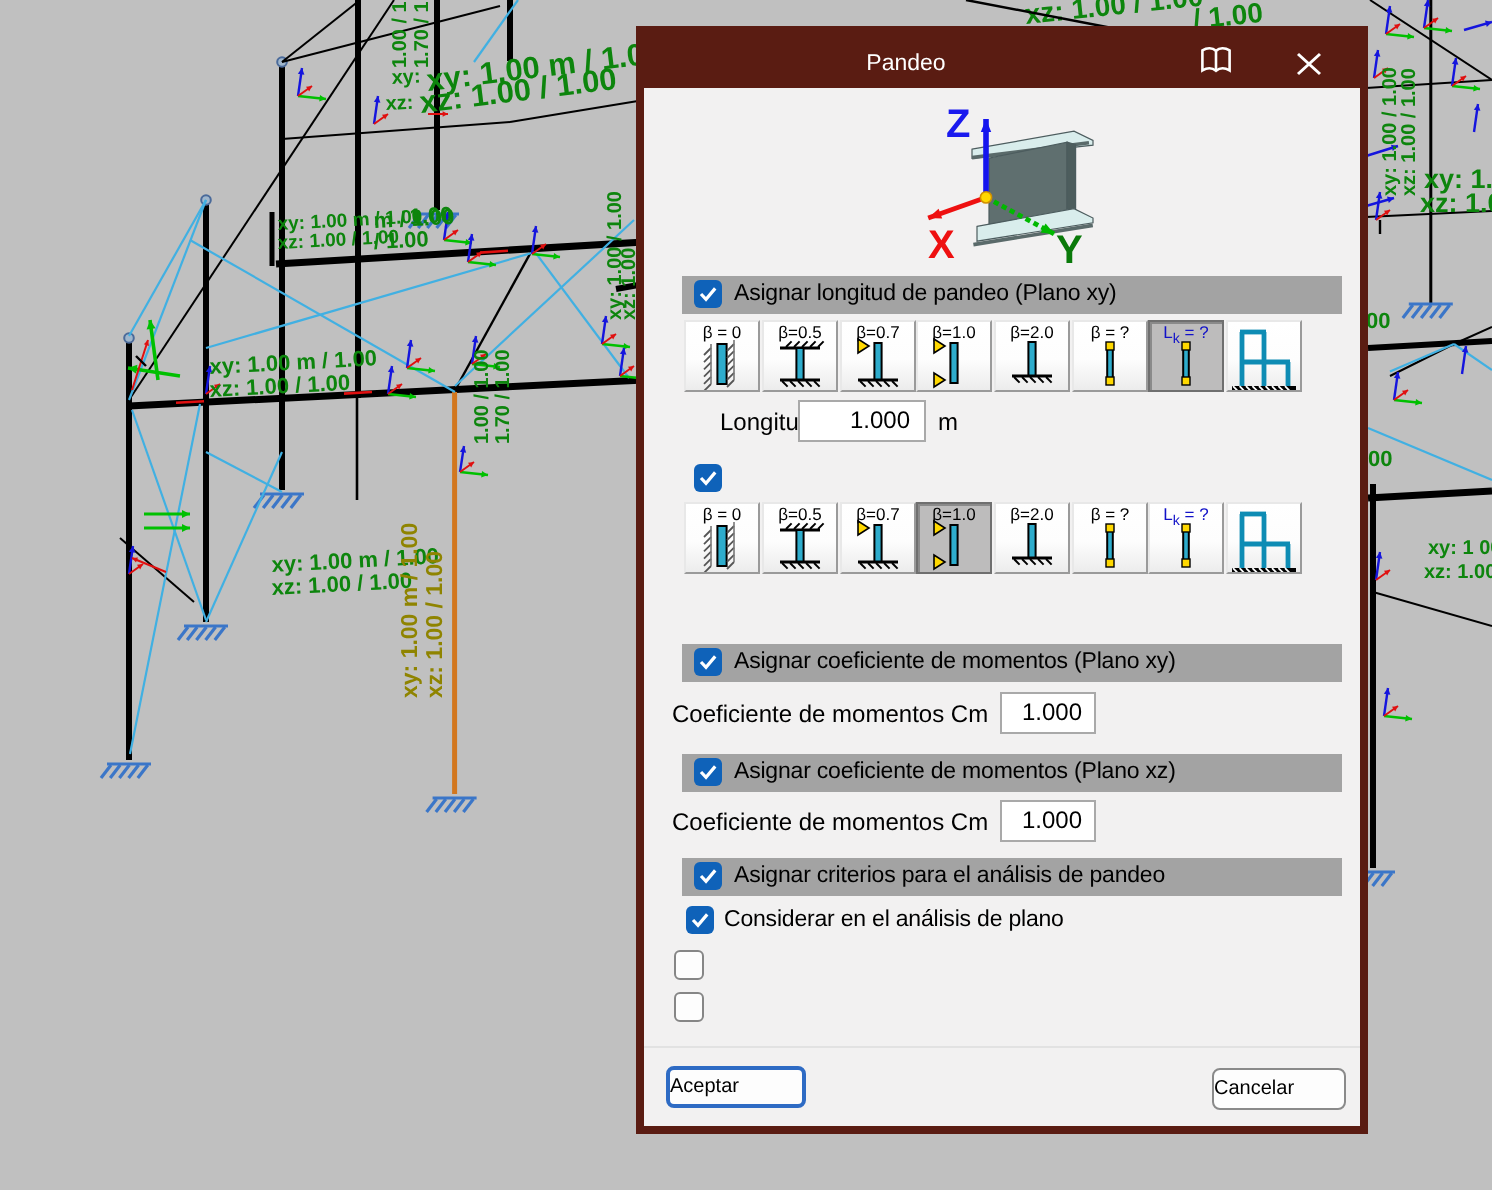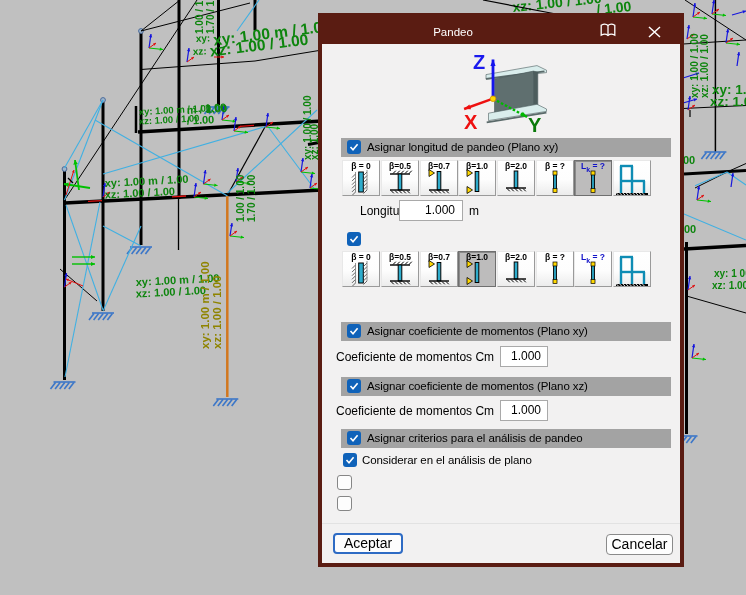--- a/index.html
+++ b/index.html
@@ -12,24 +12,24 @@
 .band{position:absolute;left:19px;width:330px;height:19px;background:#a3a3a3}
 .band span{position:absolute;left:26px;top:3px;font-size:11.5px;letter-spacing:-0.1px;color:#000;white-space:nowrap}
 .cb{position:absolute;width:14px;height:14px;border-radius:3px;background:#0f62b9}
 .cbu{position:absolute;width:13px;height:13px;border-radius:3px;background:#fdfdfd;border:1px solid #868686}
 .lbl{position:absolute;font-size:11.5px;letter-spacing:-0.1px;color:#000;white-space:nowrap}
 .flbl{position:absolute;font-size:12px;color:#000;white-space:nowrap}
 .inp{position:absolute;background:#fff;border:1px solid #a9a9a9;font-size:12px;color:#000;text-align:right}
 .btn{position:absolute;width:36px;height:34px;background:linear-gradient(180deg,#ffffff 0%,#fdfdfd 55%,#ececec 100%);
   border-right:1px solid #9a9a9a;border-bottom:1px solid #9a9a9a;border-top:1px solid #e8e8e8;border-left:1px solid #e8e8e8}
 .btn.sel{background:#bdbcbc;border:1px solid #6f6f6f;box-shadow:inset 1px 1px 0 #8a8a8a}
-.btn .bl{position:absolute;top:0px;left:0;width:100%;text-align:center;font-size:8.5px;font-weight:bold;color:#000}
+.btn .bl{position:absolute;top:0px;left:0;width:100%;text-align:center;font-size:8.5px;font-weight:normal;color:#000}
 .btn .bl.blu{color:#1212c8}
 .btn svg{position:absolute;left:0;top:0}
-.fbtn{position:absolute;border-radius:4px;background:#fdfdfd;font-size:14px;text-align:center;color:#000}
+.fbtn{position:absolute;border-radius:4px;background:#fdfdfd;font-size:10px;color:#000}
 </style></head>
 <body>
 <div id="stage">
 <svg id="bgsvg" width="746" height="595">
       <line x1="64.5" y1="169" x2="64.5" y2="380" stroke="#000" stroke-width="3"></line>
       <circle cx="64.5" cy="169" r="2.4" fill="#9fb6cc" stroke="#4a6a9a" stroke-width="1"></circle>
       <g stroke="#3b76c8" stroke-width="1.6">
         <line x1="53.5" y1="382" x2="75.5" y2="382"></line>
         <line x1="55.5" y1="382.5" x2="50.5" y2="389"></line>
         <line x1="60.1" y1="382.5" x2="55.1" y2="389"></line>

